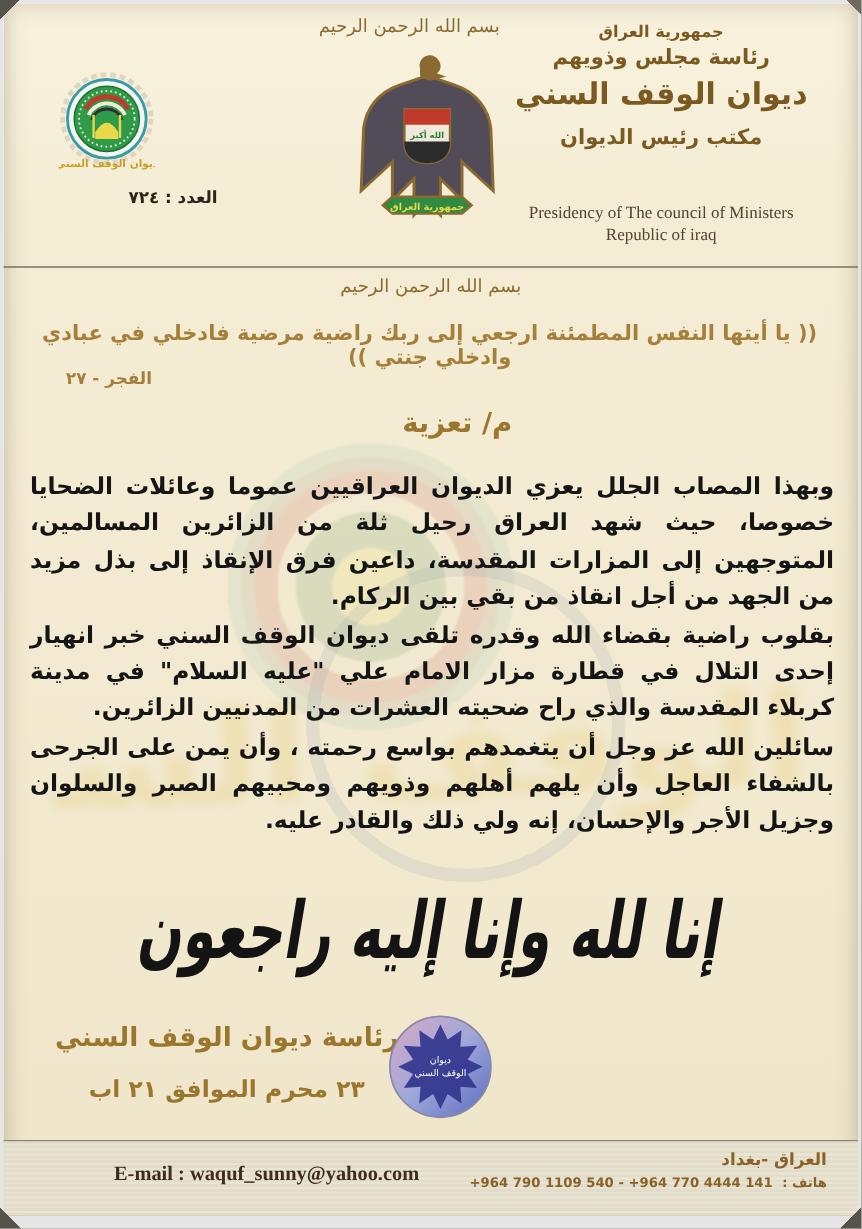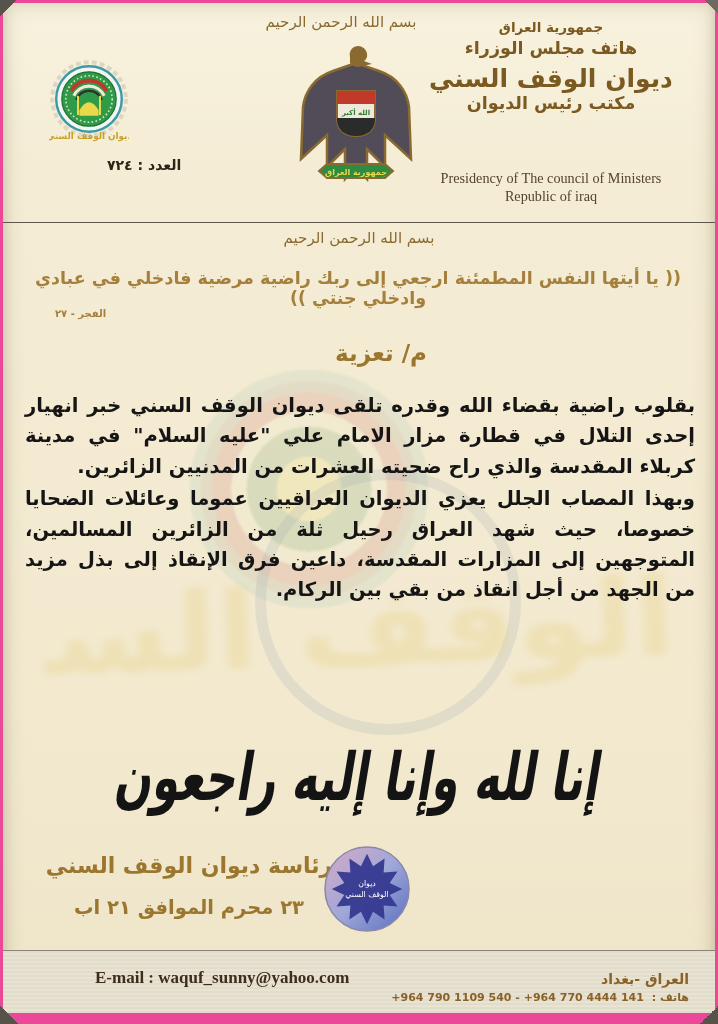--- a/index.html
+++ b/index.html
@@ -1,16 +1,16 @@
 <!DOCTYPE html>
 <html lang="ar"><head>
 <meta charset="utf-8">
 <style>
   html,body{margin:0;padding:0;background:#8e8a81;}
-  .scan{position:relative;width:718px;height:1024px;background:#ec4899;overflow:hidden;
+  .scan{position:relative;width:718px;height:1024px;background:#e5e5e5;overflow:hidden;
         font-family:"DejaVu Sans",sans-serif;}
   .paper{position:absolute;left:3px;top:3px;right:3px;bottom:11px;
          background:linear-gradient(180deg,#f8f2de 0%,#f4ecd4 18%,#f2e9cf 70%,#efe5c9 100%);
          box-shadow:inset 0 0 22px rgba(110,95,65,.22), inset 0 -5px 12px rgba(90,80,60,.18);}
   
   .wm{pointer-events:none;}
   .wm-circle{position:absolute;left:172px;top:352px;width:268px;height:268px;border-radius:50%;
     opacity:.15;filter:blur(1px);
     background:radial-gradient(circle,
       rgba(232,216,74,.95) 0 17%, rgba(46,125,50,.85) 17% 33%,
@@ -28,30 +28,30 @@
     transform:translateX(-18px);color:#8a6a30;font-size:15px;letter-spacing:1px;direction:rtl;}
   .logo{position:absolute;left:46px;top:54px;width:80px;height:100px;}
   .issue{position:absolute;left:104px;top:154px;direction:rtl;font-size:14px;font-weight:bold;
     color:#2b2417;}
   .emblem{position:absolute;left:292px;top:38px;width:122px;height:152px;}
   .org-ar{position:absolute;right:8px;top:16px;width:312px;text-align:center;direction:rtl;
     color:#7b5a22;}
   .oa0{font-size:13.5px;font-weight:bold;}
   .oa1{font-size:17.5px;font-weight:bold;margin-top:3px;}
   .oa2{font-size:25px;font-weight:bold;margin-top:6px;letter-spacing:1px;}
-  .oa3{font-size:17.5px;font-weight:bold;margin-top:0;letter-spacing:2px;}
+  .oa3{font-size:17.5px;font-weight:bold;margin-top:12px;letter-spacing:2px;}
   .org-en{position:absolute;right:8px;top:166px;width:312px;text-align:center;
     font-family:"Liberation Serif",serif;font-size:14.2px;line-height:1.28;color:#55432c;}
   
   .basmala2{position:absolute;top:226px;left:0;right:0;text-align:center;direction:rtl;
     color:#8a6a30;font-size:15px;letter-spacing:1px;}
   .verse{position:absolute;top:265px;left:10px;right:12px;text-align:center;direction:rtl;
     color:#a5803c;font-weight:bold;font-size:17.5px;}
   .verse-ref{position:absolute;top:305px;left:52px;direction:rtl;color:#a5803c;
-    font-weight:bold;font-size:10px;}
+    font-weight:bold;font-size:14px;}
   .subject{position:absolute;top:337px;left:0;right:0;text-align:center;direction:rtl;
     color:#9b762f;font-weight:bold;font-size:23px;padding-left:44px;}
   
   .body-text{position:absolute;top:388px;left:22px;right:20px;direction:rtl;
     text-align:justify;color:#151515;font-weight:bold;font-size:19.5px;line-height:1.56;}
   .body-text p{margin:0 0 2px 0;}
   
   .istirja{position:absolute;top:718px;left:0;right:0;height:112px;line-height:112px;
     text-align:center;direction:rtl;}
   .istirja-text{display:inline-block;font-size:44px;font-weight:bold;color:#141414;
@@ -62,21 +62,21 @@
   .sig2{font-size:19.5px;}
   .stamp{position:absolute;left:320px;top:842px;width:88px;height:88px;}
   
   .footer{position:absolute;left:0;right:0;bottom:0;height:62px;
     background:repeating-linear-gradient(0deg,rgba(90,85,75,.05) 0 2px,transparent 2px 4px),#e9e3d2;
     border-top:1px solid #8a8479;}
   .email{position:absolute;left:92px;top:17px;font-family:"Liberation Serif",serif;
     font-weight:bold;font-size:17px;color:#3e2d1b;}
   .contact{position:absolute;right:26px;top:8px;direction:rtl;text-align:right;
     color:#8a6228;font-weight:bold;}
-  .loc{font-size:14px;margin-bottom:4px;margin-top:12px;}
+  .loc{font-size:14px;margin-bottom:4px;}
   .phone{font-size:11px;}
   .phone .nums{direction:ltr;unicode-bidi:embed;display:inline-block;margin-right:4px;}
   
   .c-tl{position:absolute;left:0;top:0;width:16px;height:16px;
     background:linear-gradient(135deg,#57534b 0 50%,transparent 50%);}
   .c-tr{position:absolute;right:0;top:0;width:13px;height:13px;
     background:linear-gradient(225deg,#6e6a61 0 50%,transparent 50%);}
   .c-bl{position:absolute;left:0;bottom:0;width:18px;height:18px;
     background:linear-gradient(45deg,#57534b 0 50%,transparent 50%);}
   .c-br{position:absolute;right:0;bottom:0;width:18px;height:18px;
@@ -120,39 +120,40 @@
         <path d="M42 50 h38 v28 c0 11-8 17-19 17 s-19-6-19-17 z" fill="#efe9dc" stroke="#8a6a30" stroke-width="2"></path>
         <path d="M42 50 h38 v13 h-38 z" fill="#c0392b"></path>
         <path d="M42 77 v1 c0 11 8 17 19 17 s19-6 19-17 v-1 z" fill="#2b2b2b"></path>
         <text x="61" y="74" font-size="7" fill="#2e7d32" text-anchor="middle" font-weight="bold">الله أكبر</text>
         <path d="M24 130 l8 -7 h58 l8 7 l-8 7 h-58 z" fill="#2e8b3f" stroke="#8a6a30" stroke-width="2"></path>
         <text x="61" y="134" font-size="8" fill="#e8d84a" text-anchor="middle" font-weight="bold">جمهورية العراق</text>
       </svg>
 
       <div class="org-ar">
         <div class="oa0">جمهورية العراق</div>
-        <div class="oa1">هاتف مجلس الوزراء</div>
+        <div class="oa1">رئاسة مجلس وذويهم</div>
         <div class="oa2">ديوان الوقف السني</div>
         <div class="oa3">مكتب رئيس الديوان</div>
       </div>
 
       <div class="org-en">
         <div>Presidency of The council of Ministers</div>
         <div>Republic of iraq</div>
       </div>
     </header>
 
     <div class="basmala2">بسم الله الرحمن الرحيم</div>
     <div class="verse">(( يا أيتها النفس المطمئنة ارجعي إلى ربك راضية مرضية فادخلي في عبادي وادخلي جنتي ))</div>
     <div class="verse-ref">الفجر - ٢٧</div>
     <div class="subject">م/ تعزية</div>
 
     <section class="body-text">
+      <p>وبهذا المصاب الجلل يعزي الديوان العراقيين عموما وعائلات الضحايا خصوصا، حيث شهد العراق رحيل ثلة من الزائرين المسالمين، المتوجهين إلى المزارات المقدسة، داعين فرق الإنقاذ إلى بذل مزيد من الجهد من أجل انقاذ من بقي بين الركام.</p>
       <p>بقلوب راضية بقضاء الله وقدره تلقى ديوان الوقف السني خبر انهيار إحدى التلال في قطارة مزار الامام علي "عليه السلام" في مدينة كربلاء المقدسة والذي راح ضحيته العشرات من المدنيين الزائرين.</p>
-      <p>وبهذا المصاب الجلل يعزي الديوان العراقيين عموما وعائلات الضحايا خصوصا، حيث شهد العراق رحيل ثلة من الزائرين المسالمين، المتوجهين إلى المزارات المقدسة، داعين فرق الإنقاذ إلى بذل مزيد من الجهد من أجل انقاذ من بقي بين الركام.</p>
+      <p>سائلين الله عز وجل أن يتغمدهم بواسع رحمته ، وأن يمن على الجرحى بالشفاء العاجل وأن يلهم أهلهم وذويهم ومحبيهم الصبر والسلوان وجزيل الأجر والإحسان، إنه ولي ذلك والقادر عليه.</p>
     </section>
 
     <div class="istirja">
       <span class="istirja-text">إنا لله وإنا إليه راجعون</span>
     </div>
 
     <div class="sig">
       <div class="sig1">رئاسة ديوان الوقف السني</div>
       <div class="sig2">٢٣ محرم الموافق ٢١ اب</div>
     </div>

